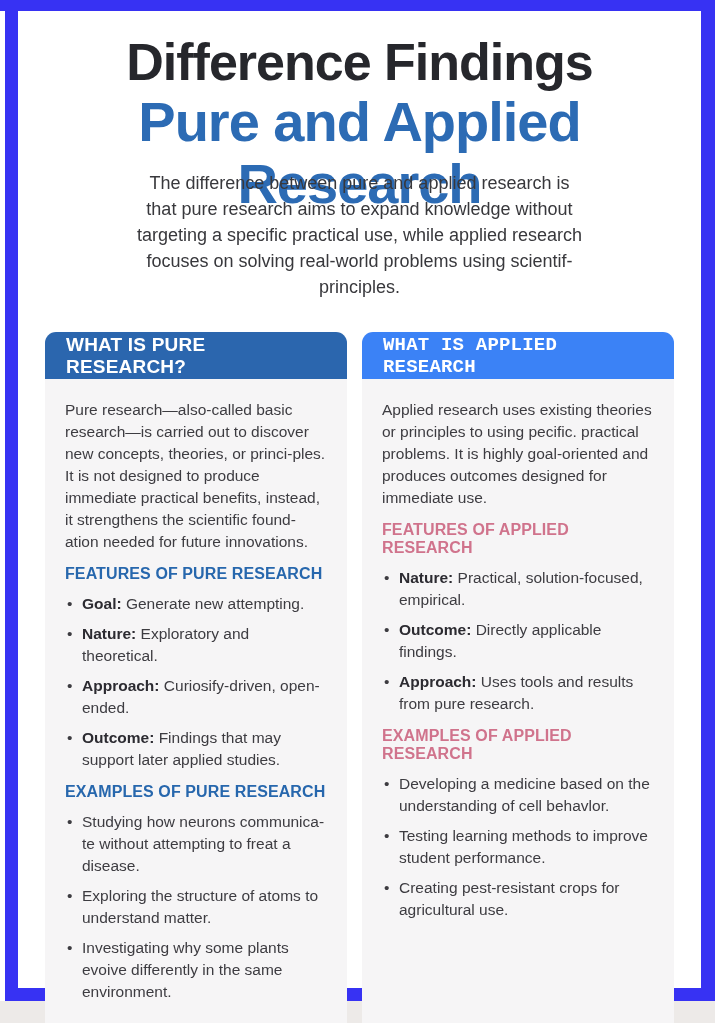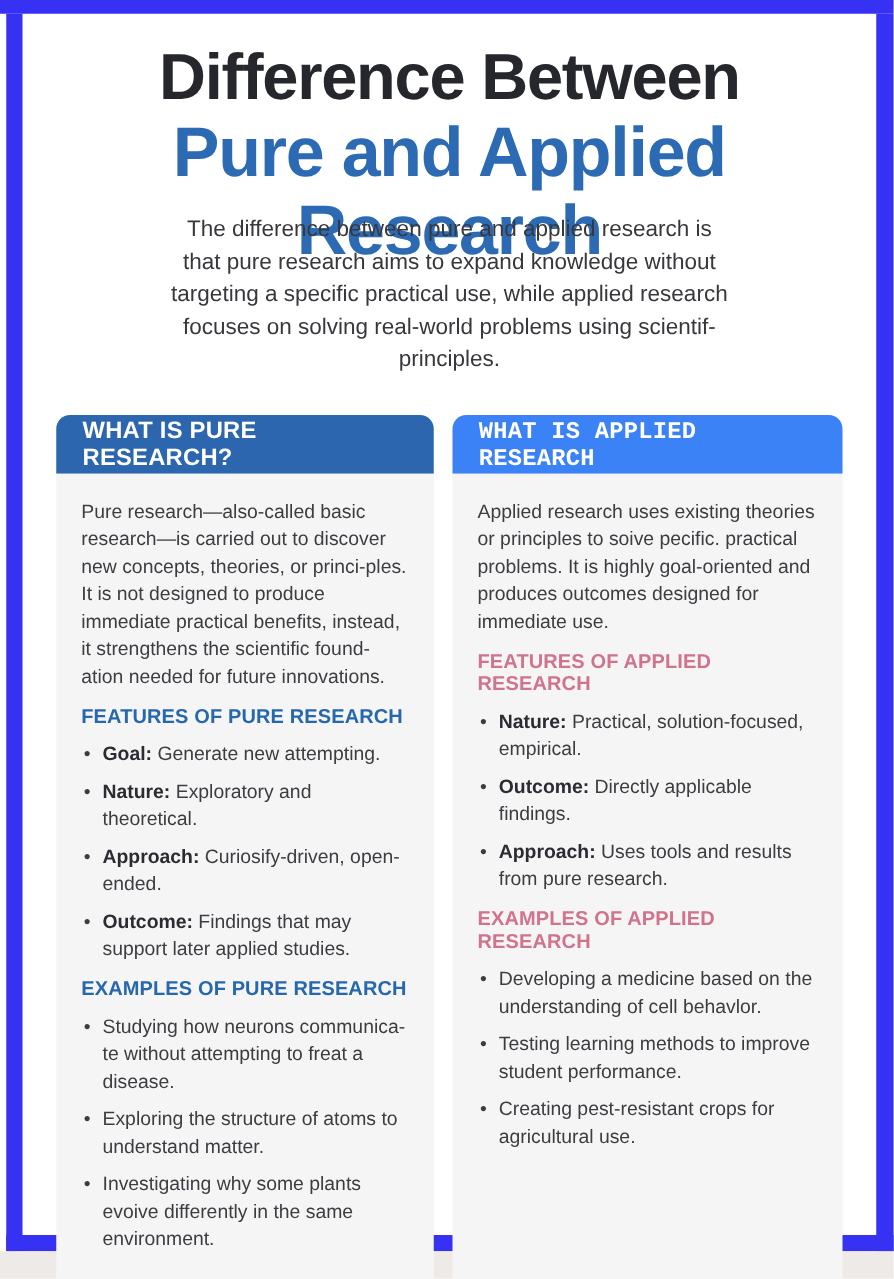--- a/index.html
+++ b/index.html
@@ -52,21 +52,21 @@
 </head>
 <body>
 
 <div class="frame frame-top"></div>
 <div class="frame frame-left"></div>
 <div class="frame frame-right"></div>
 <div class="frame frame-bottom"></div>
 <div class="outer-strip"></div>
 
 <h1 class="title">
-  <span class="t1">Difference Between</span>
+  <span class="t1">Difference Findings</span>
   <span class="t2">Pure and Applied Research</span>
 </h1>
 
 <div class="intro">
   <span>The difference between pure and applied research is</span>
   <span>that pure research aims to expand knowledge without</span>
   <span>targeting a specific practical use, while applied research</span>
   <span>focuses on solving real-world problems using scientif-</span>
   <span>principles.</span>
 </div>
@@ -113,21 +113,21 @@
         </li>
       </ul>
     </div>
   </section>
 
   <section class="col col-applied">
     <div class="col-header">
       <span>WHAT IS APPLIED RESEARCH</span>
     </div>
     <div class="col-body">
-      <p class="body-para">Applied research uses existing theories or principles to soive pecific. practical problems. It is highly goal-oriented and produces outcomes designed for immediate use.</p>
+      <p class="body-para">Applied research uses existing theories or principles to using pecific. practical problems. It is highly goal-oriented and produces outcomes designed for immediate use.</p>
 
       <h3 class="sec">FEATURES OF APPLIED RESEARCH</h3>
       <ul class="bullets">
         <li>
           <b class="lead">Nature:</b>
           <span>Practical, solution-focused, empirical.</span>
         </li>
         <li>
           <b class="lead">Outcome:</b>
           <span>Directly applicable findings.</span>

